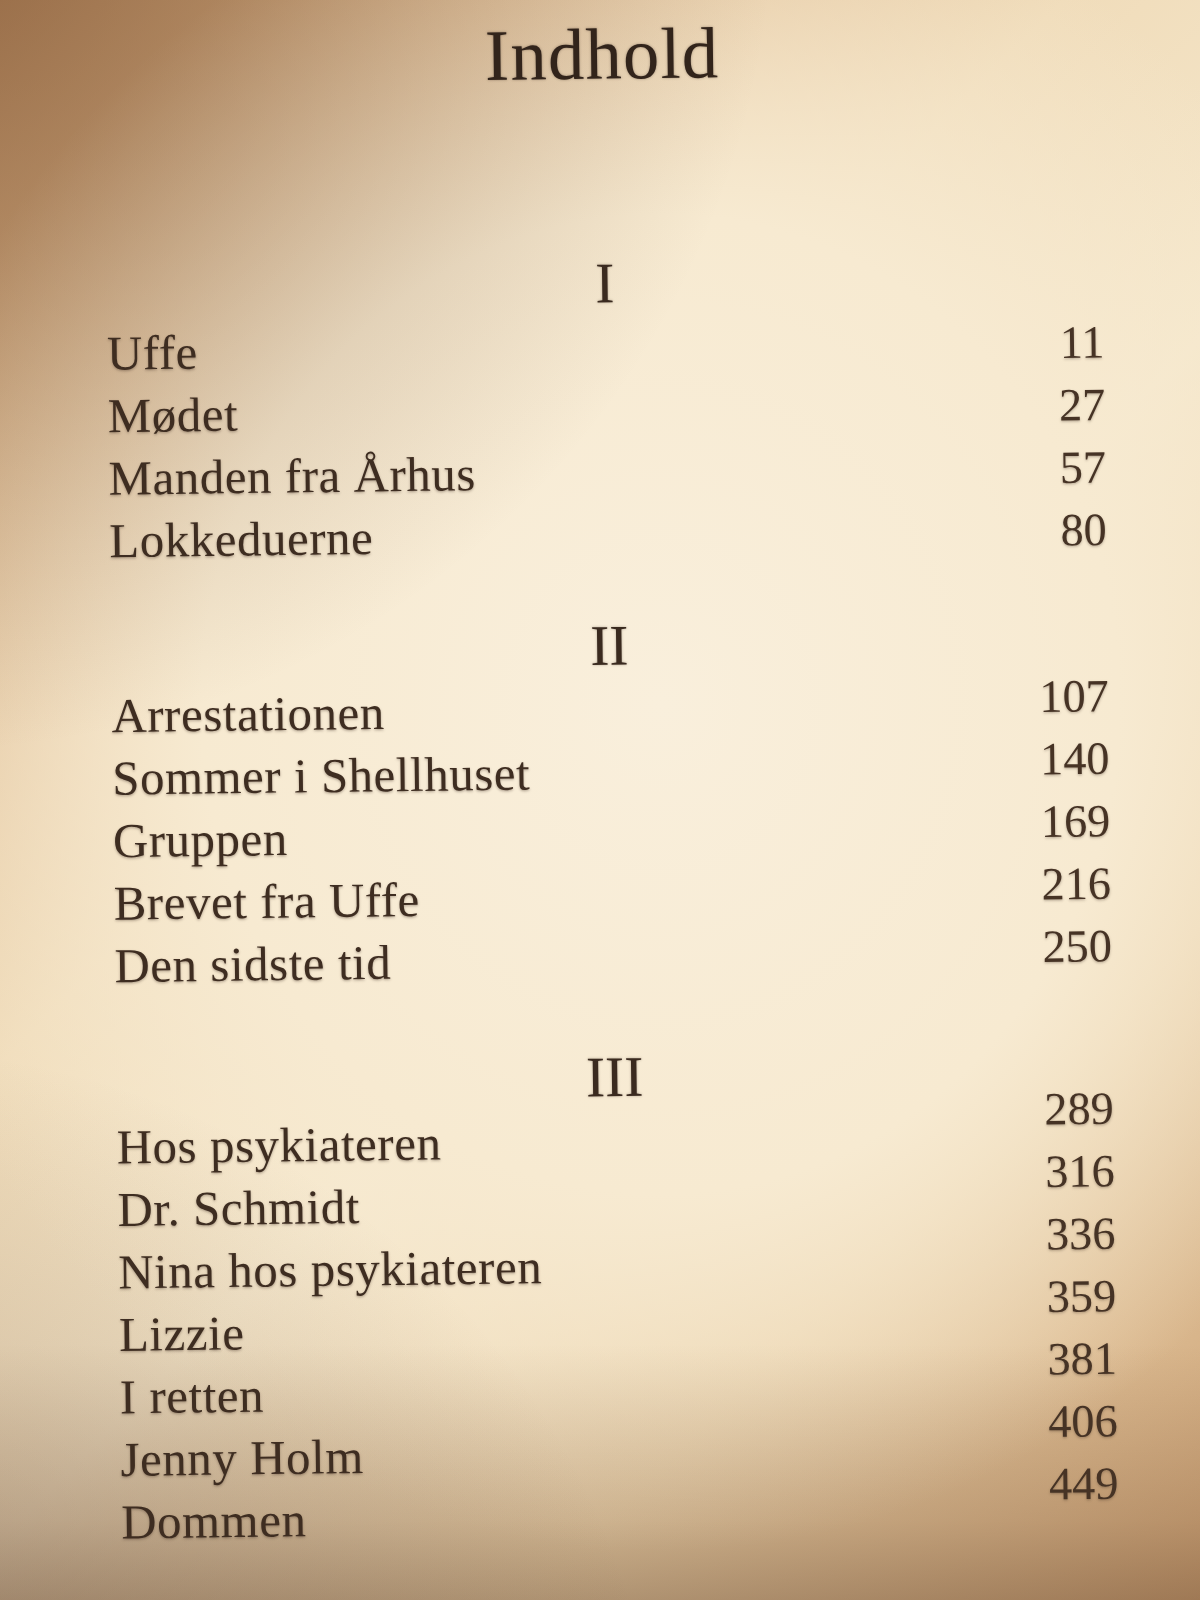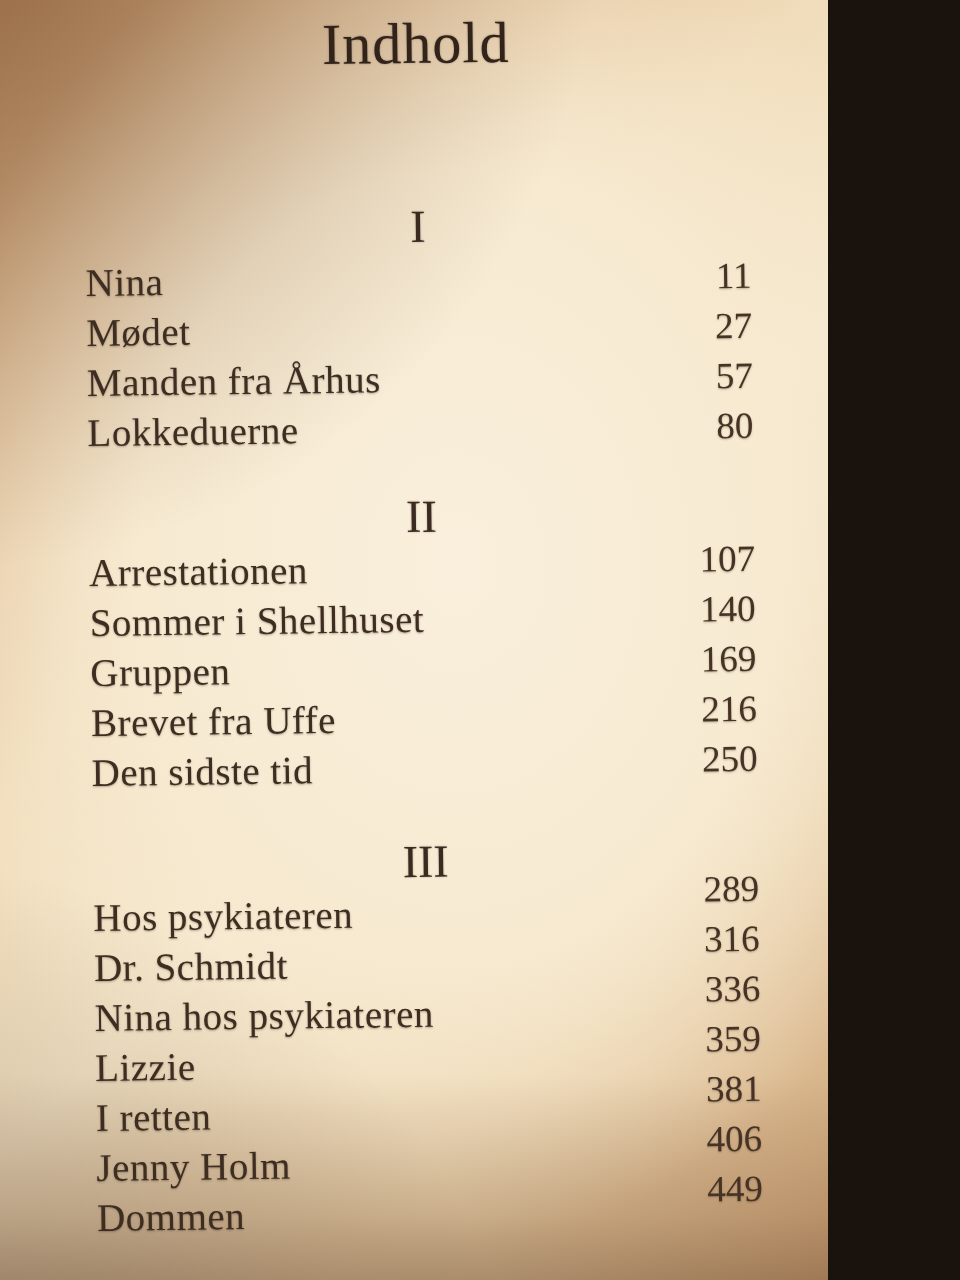--- a/index.html
+++ b/index.html
@@ -3,21 +3,21 @@
 <meta charset="utf-8">
 <style>
   html, body {
     margin: 0;
     padding: 0;
     background: #1a120c;
     font-family: "Liberation Serif", "DejaVu Serif", serif;
   }
   .photo {
     position: relative;
-    width: 828px;
+    width: 960px;
     height: 1280px;
     overflow: hidden;
     background:
       radial-gradient(circle at -6% -6%, rgba(104,64,34,0.50) 0%, rgba(104,64,34,0.0) 40%),
       radial-gradient(circle at -10% 115%, rgba(96,58,30,0.40) 0%, rgba(96,58,30,0.0) 35%),
       linear-gradient(to bottom, rgba(0,0,0,0) 84%, rgba(88,52,26,0.20) 95%, rgba(70,40,20,0.34) 100%),
       radial-gradient(ellipse 85% 68% at 55% 44%, #f9efdc 0%, #f7ead1 45%, rgba(247,234,209,0) 78%),
       linear-gradient(135deg, #c3966b 0%, #dcb88e 18%, #f0dcba 38%, #f5e7cb 55%, #e9d0a9 76%, #cda377 100%);
   }
   .content {
@@ -75,21 +75,21 @@
 </head>
 <body>
 
 <div class="photo">
   <div class="content">
     <h1 class="title">Indhold</h1>
     <div id="sections">
         <section class="toc-section sec-0">
           <h2 class="numeral">I</h2>
           <div class="row">
-            <span class="etitle">Nina</span>
+            <span class="etitle">Uffe</span>
             <span class="epage">11</span>
           </div>
           <div class="row">
             <span class="etitle">Mødet</span>
             <span class="epage">27</span>
           </div>
           <div class="row">
             <span class="etitle">Manden fra Århus</span>
             <span class="epage">57</span>
           </div>

